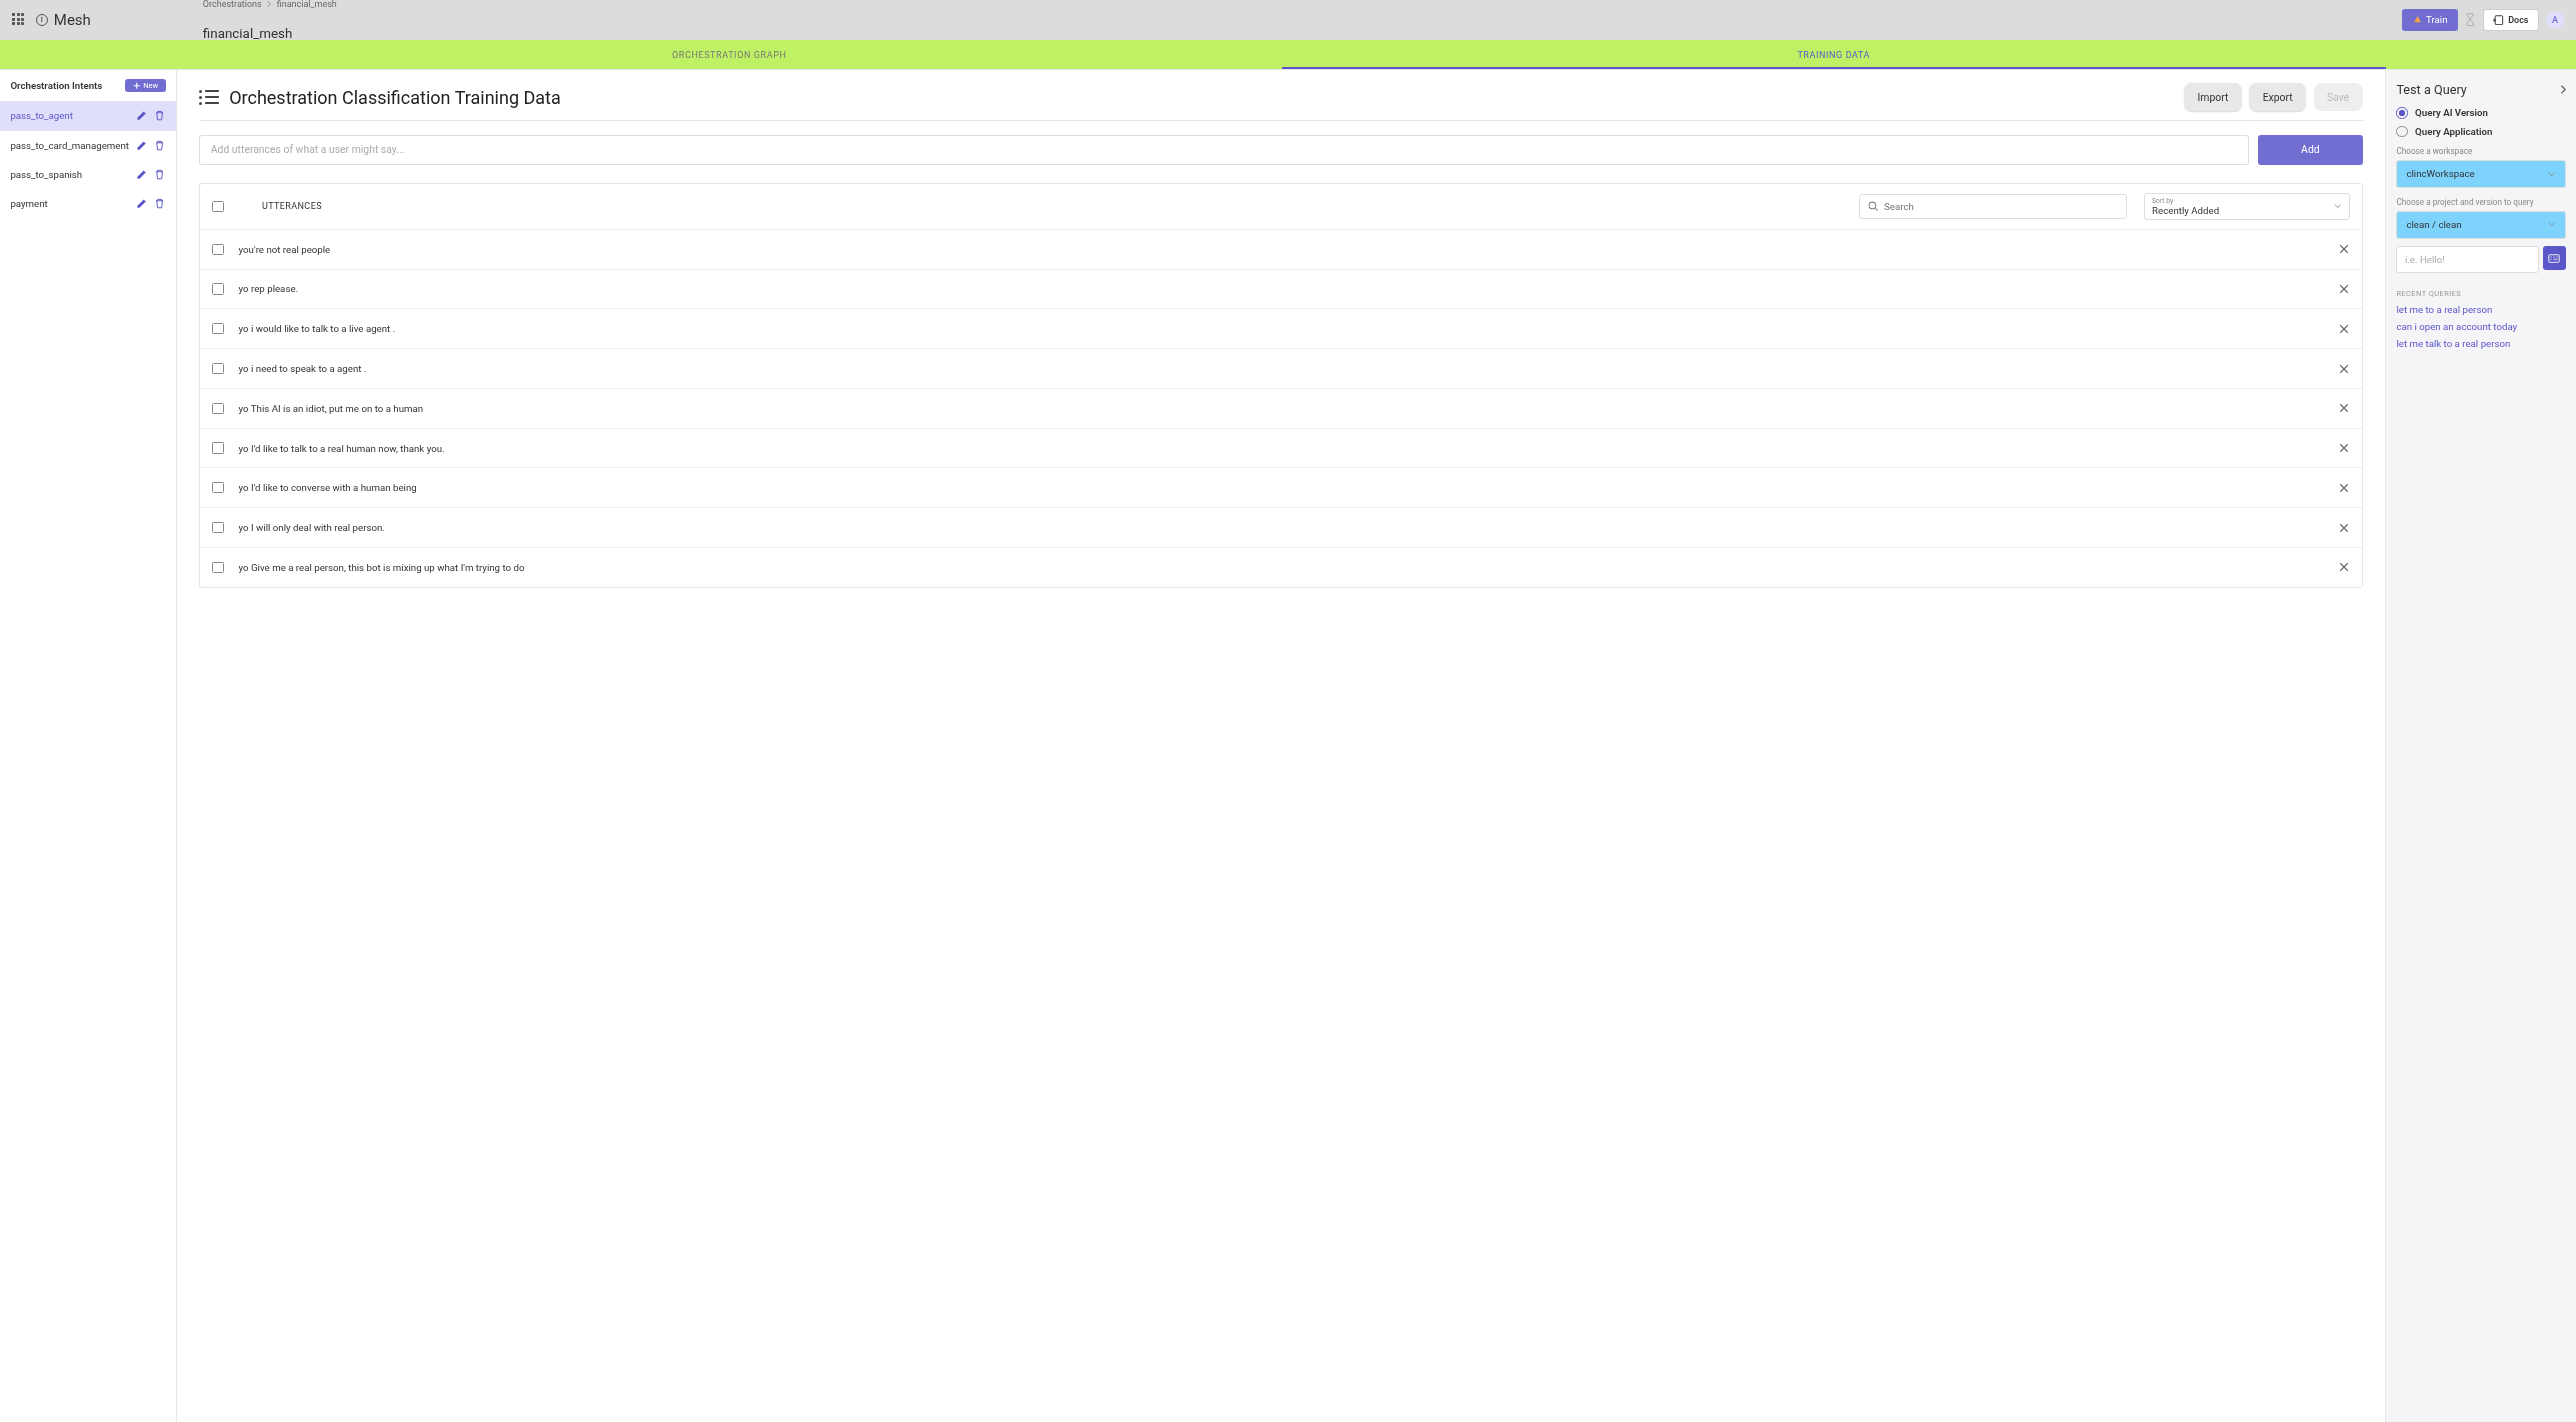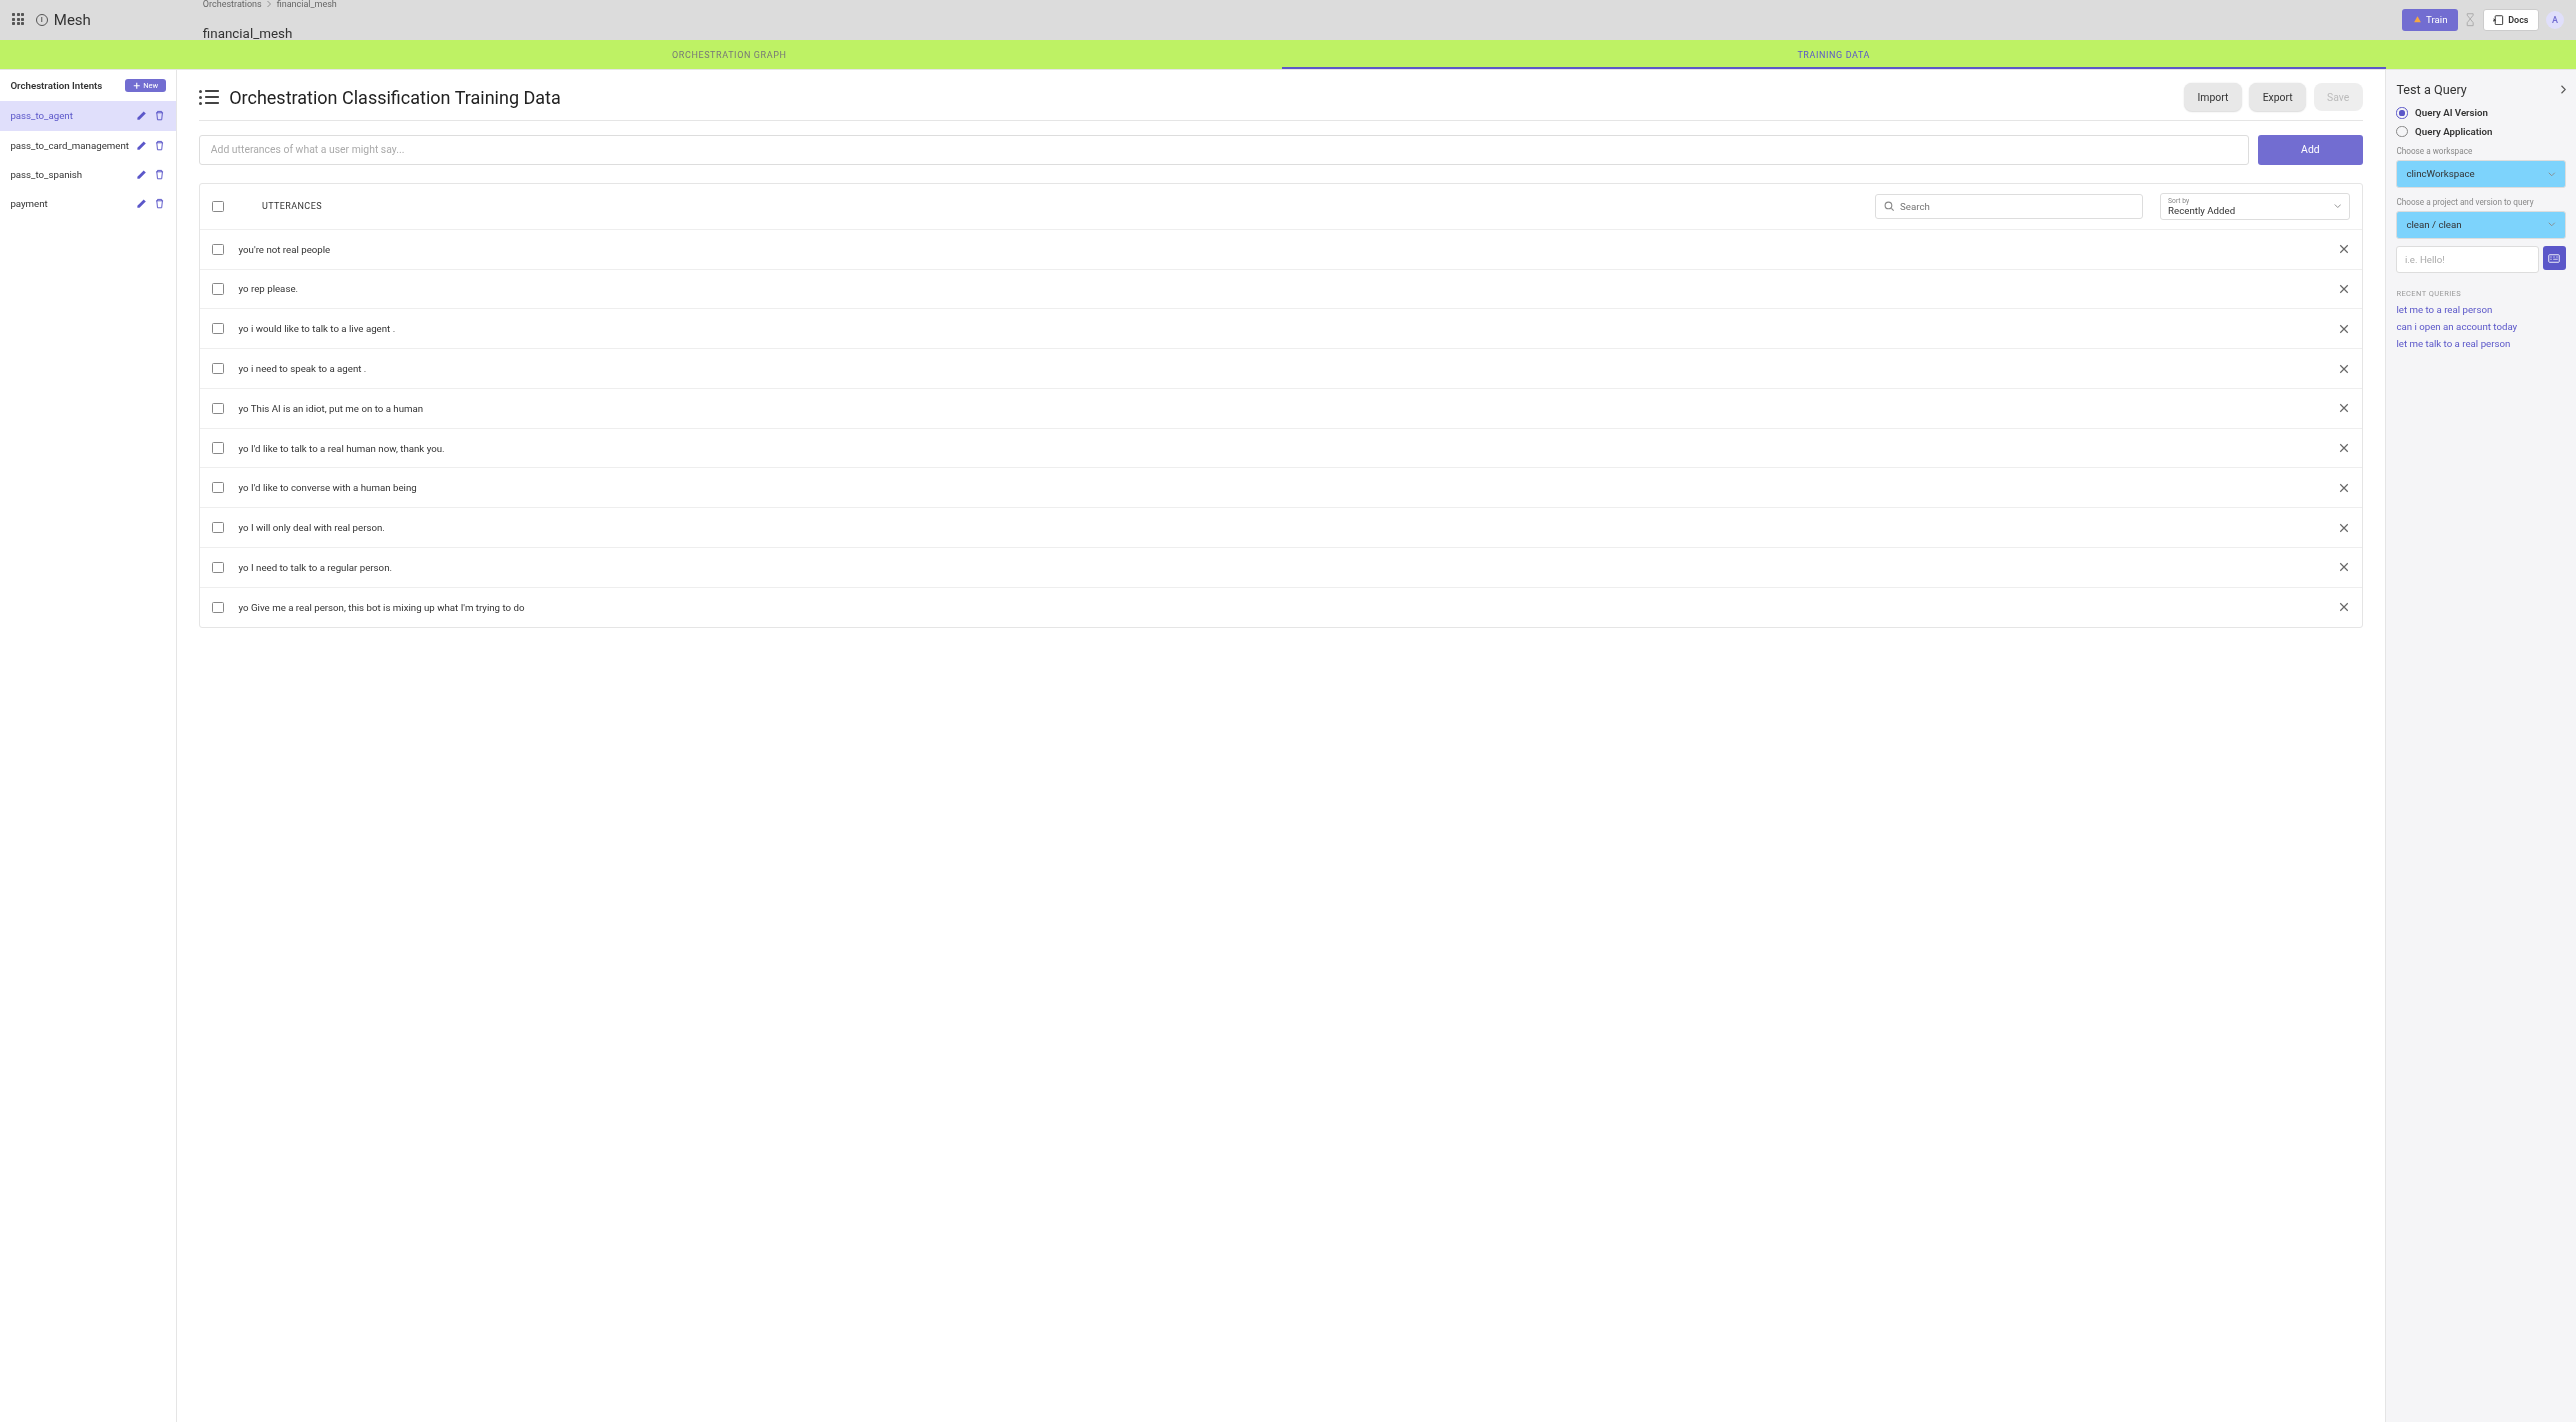--- a/index.html
+++ b/index.html
@@ -65,21 +65,21 @@
 .add-input { flex: 1; border: 0.7px solid #ddd; border-radius: 3px; padding: 7.5px 10.4px; font-size: 10.4px; color: #444; }
 .add-input::placeholder { color: #aaa; }
 .add-btn { background: #726dd1; color: #fff; border: none; border-radius: 3px; padding: 0 43px; font-size: 10.4px; cursor: pointer; }
 
 .table-box { border: 0.7px solid #e5e5e5; border-radius: 3px; overflow:hidden; }
 .table-header { display: flex; align-items: center; padding: 9px 12px; gap: 10.4px; }
 .tcheck { width: 11.2px; height: 11.2px; border: 1.1px solid #888; border-radius: 1.5px; flex-shrink: 0; cursor: pointer; }
 .ut-label { font-size: 9px; font-weight: 400; letter-spacing: 0.4px; color: #333; margin-right: auto; margin-left: 28px; }
 .search-wrap { position: relative; width: 268px; border: 0.7px solid #ddd; border-radius: 3px; display: flex; align-items: center; padding: 6px 7.5px; gap: 6px; }
 .search-wrap input { border: none; outline: none; flex: 1; font-size: 9.7px; }
-.sort-wrap { width: 190px; border: 0.7px solid #ddd; border-radius: 3px; padding: 3px 7.5px; display: flex; flex-direction: column; position: relative; margin-left:6px;}
+.sort-wrap { width: 206px; border: 0.7px solid #ddd; border-radius: 3px; padding: 3px 7.5px; display: flex; flex-direction: column; position: relative; margin-left:6px;}
 .sort-wrap .sublabel { font-size: 6.7px; color: #888; }
 .sort-wrap .value { font-size: 9.7px; color: #333; }
 .sort-wrap .caret { position: absolute; right: 7.5px; top: 50%; transform: translateY(-50%); }
 
 .utt-row { display: flex; align-items: center; padding: 13.4px 12px; border-top: 0.7px solid #eee; gap: 15px; }
 .utt-text { font-size: 9.7px; color: #333; flex: 1; }
 .close-svg { width: 12px; height: 12px; color: #666; cursor: pointer; }
 
 
 .rp-header { display:flex; align-items:center; justify-content: space-between; margin-bottom: 10.4px;}
@@ -320,27 +320,20 @@
           </div>
           <div class="utt-row">
     <div class="tcheck"></div>
     <div class="utt-text">yo I will only deal with real person.</div>
     <svg class="close-svg" viewBox="0 0 16 16">
               <path d="M3 3 L13 13 M13 3 L3 13" stroke="currentColor" stroke-width="1.6"></path>
             </svg>
           </div>
           <div class="utt-row">
     <div class="tcheck"></div>
-    <div class="utt-text">yo I need to talk to a regular person.</div>
-    <svg class="close-svg" viewBox="0 0 16 16">
-              <path d="M3 3 L13 13 M13 3 L3 13" stroke="currentColor" stroke-width="1.6"></path>
-            </svg>
-          </div>
-          <div class="utt-row">
-    <div class="tcheck"></div>
     <div class="utt-text">yo Give me a real person, this bot is mixing up what I'm trying to do</div>
     <svg class="close-svg" viewBox="0 0 16 16">
               <path d="M3 3 L13 13 M13 3 L3 13" stroke="currentColor" stroke-width="1.6"></path>
             </svg>
           </div>
         </div>
     </div>
   </div>
 
   <div class="rightpanel">

